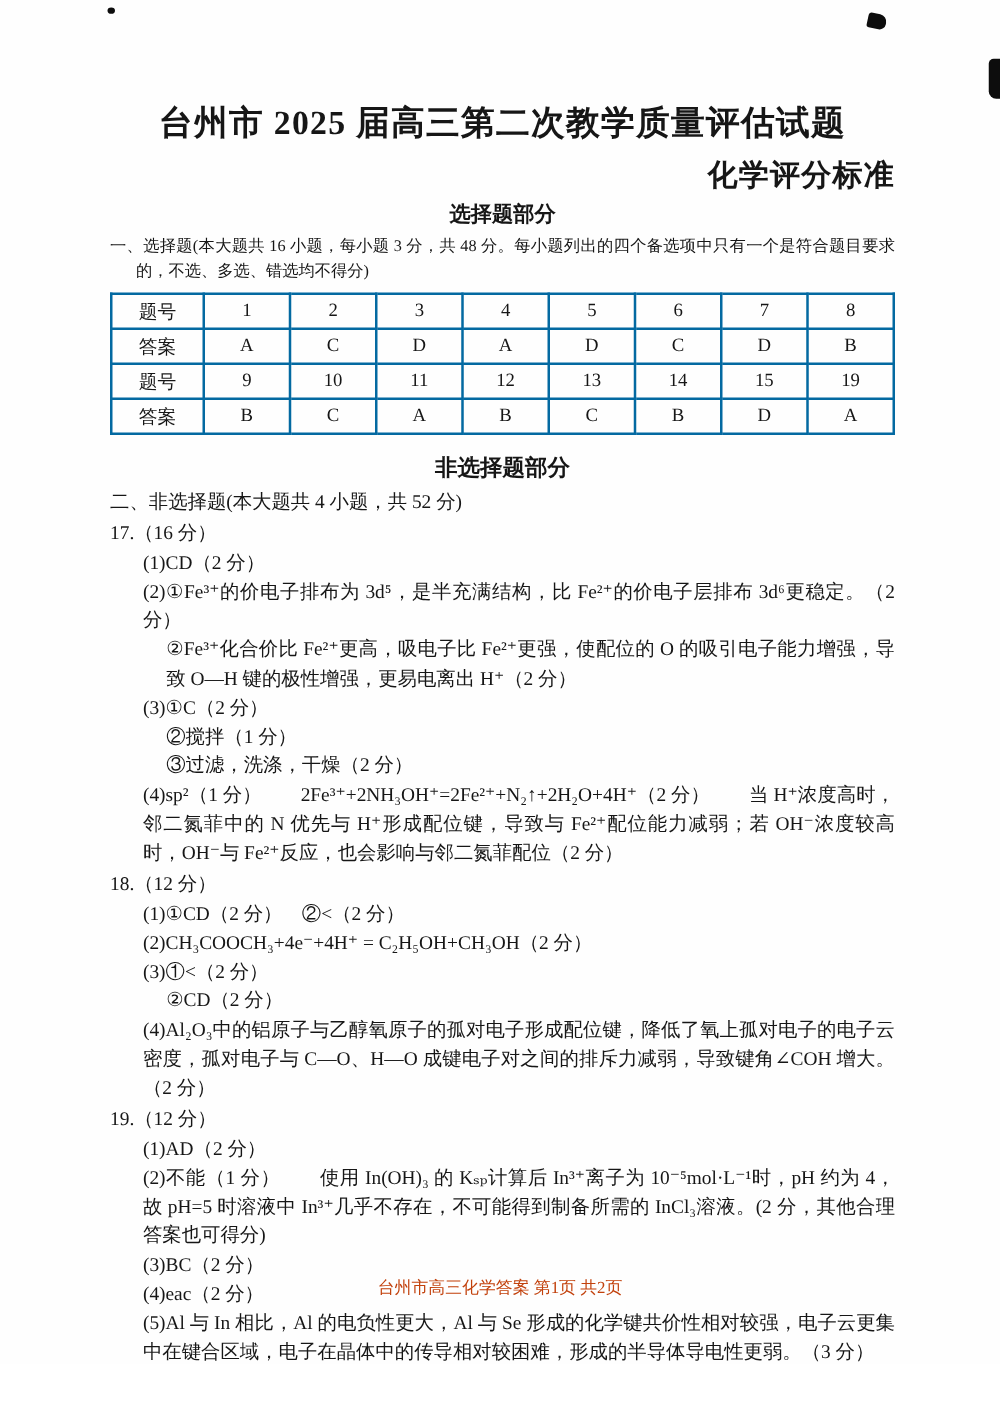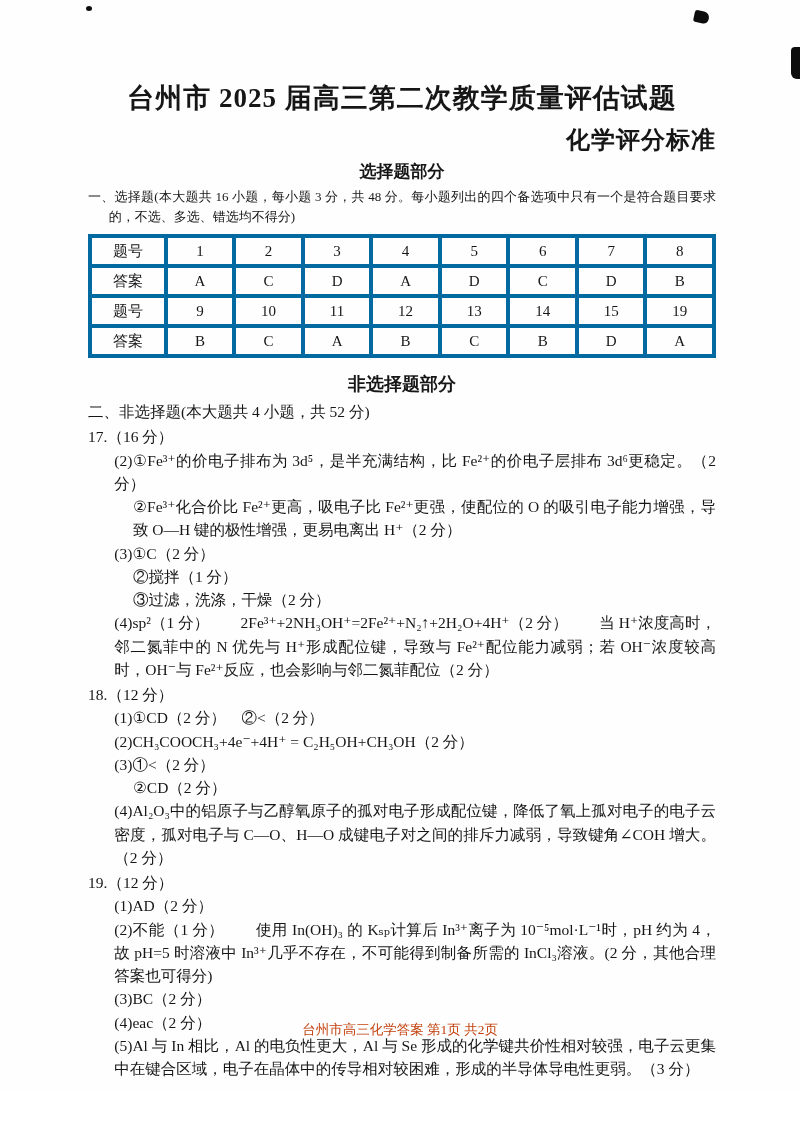--- a/index.html
+++ b/index.html
@@ -42,21 +42,21 @@
     padding-left: 1.6em;
     text-indent: -1.6em;
   }
   table.answers {
     width: 100%;
     border-collapse: collapse;
     margin: 2px 0 14px 0;
     table-layout: fixed;
   }
   table.answers td {
-    border: 4px solid #0369a1;
+    border: 2px solid #0369a1;
     height: 26px;
     text-align: center;
     vertical-align: middle;
     font-size: 15px;
     padding: 0;
   }
   table.answers td:first-child { width: 11.5%; }
 
   .fr-heading {
     margin: 4px 0 4px 0;
@@ -158,20 +158,21 @@
             <td>A</td>
           </tr>
         </tbody>
     </table>
 
     <h3 class="fr-heading">非选择题部分</h3>
     <p class="fr-intro">二、非选择题(本大题共 4 小题，共 52 分)</p>
 
     <div>
         <p class="line indent-0">17.（16 分）</p>
+        <p class="line indent-1">(1)CD（2 分）</p>
         <p class="line indent-1">(2)①Fe³⁺的价电子排布为 3d⁵，是半充满结构，比 Fe²⁺的价电子层排布 3d⁶更稳定。（2 分）</p>
         <p class="line indent-2">②Fe³⁺化合价比 Fe²⁺更高，吸电子比 Fe²⁺更强，使配位的 O 的吸引电子能力增强，导致 O—H 键的极性增强，更易电离出 H⁺（2 分）</p>
         <p class="line indent-1">(3)①C（2 分）</p>
         <p class="line indent-2">②搅拌（1 分）</p>
         <p class="line indent-2">③过滤，洗涤，干燥（2 分）</p>
         <p class="line indent-1">(4)sp²（1 分）　　2Fe³⁺+2NH₃OH⁺=2Fe²⁺+N₂↑+2H₂O+4H⁺（2 分）　　当 H⁺浓度高时，邻二氮菲中的 N 优先与 H⁺形成配位键，导致与 Fe²⁺配位能力减弱；若 OH⁻浓度较高时，OH⁻与 Fe²⁺反应，也会影响与邻二氮菲配位（2 分）</p>
         <p class="line indent-0">18.（12 分）</p>
         <p class="line indent-1">(1)①CD（2 分）　②&lt;（2 分）</p>
         <p class="line indent-1">(2)CH₃COOCH₃+4e⁻+4H⁺ = C₂H₅OH+CH₃OH（2 分）</p>
         <p class="line indent-1">(3)①&lt;（2 分）</p>

